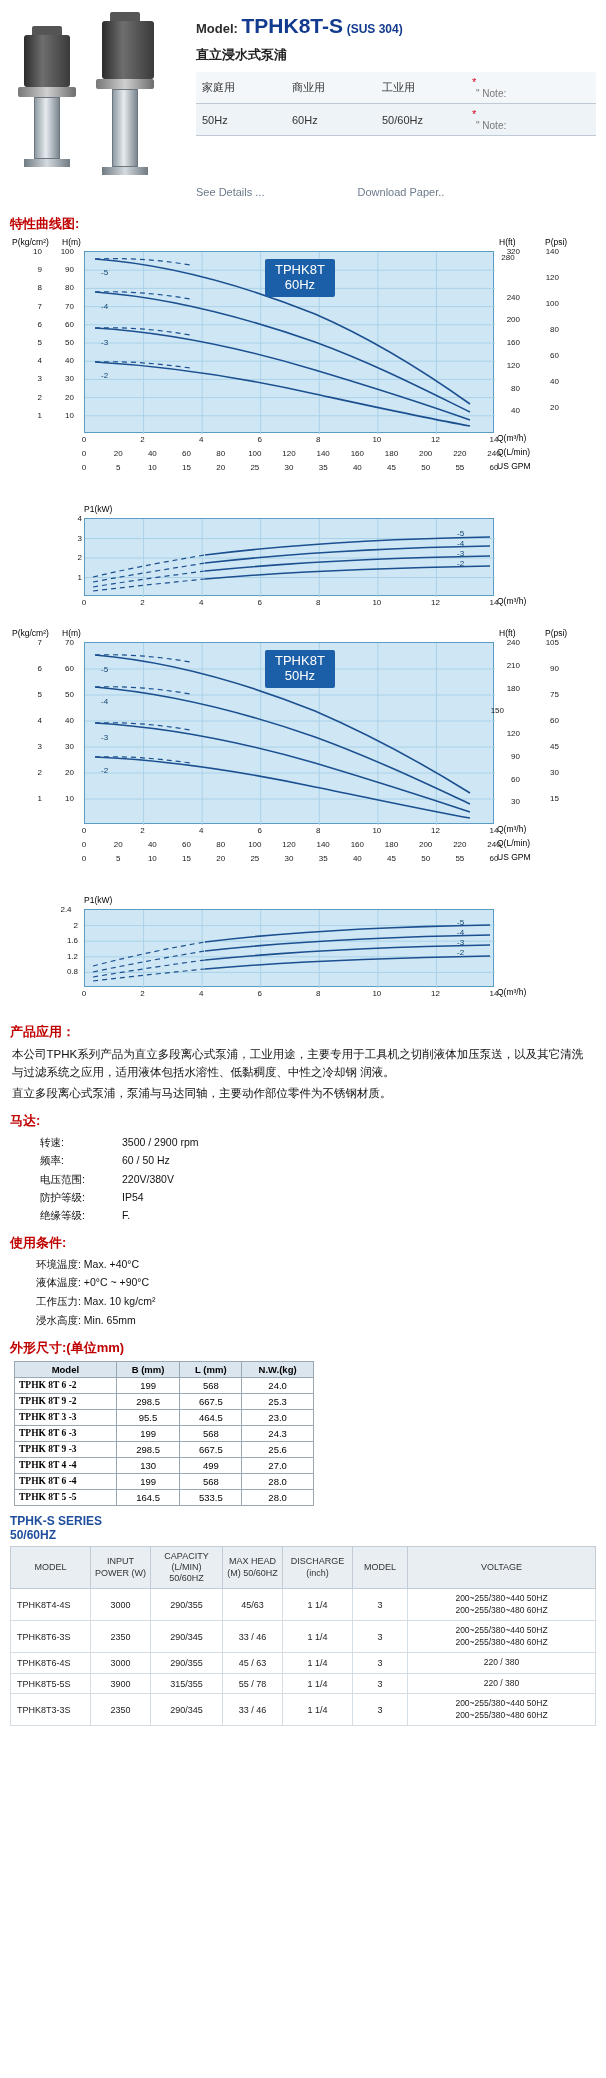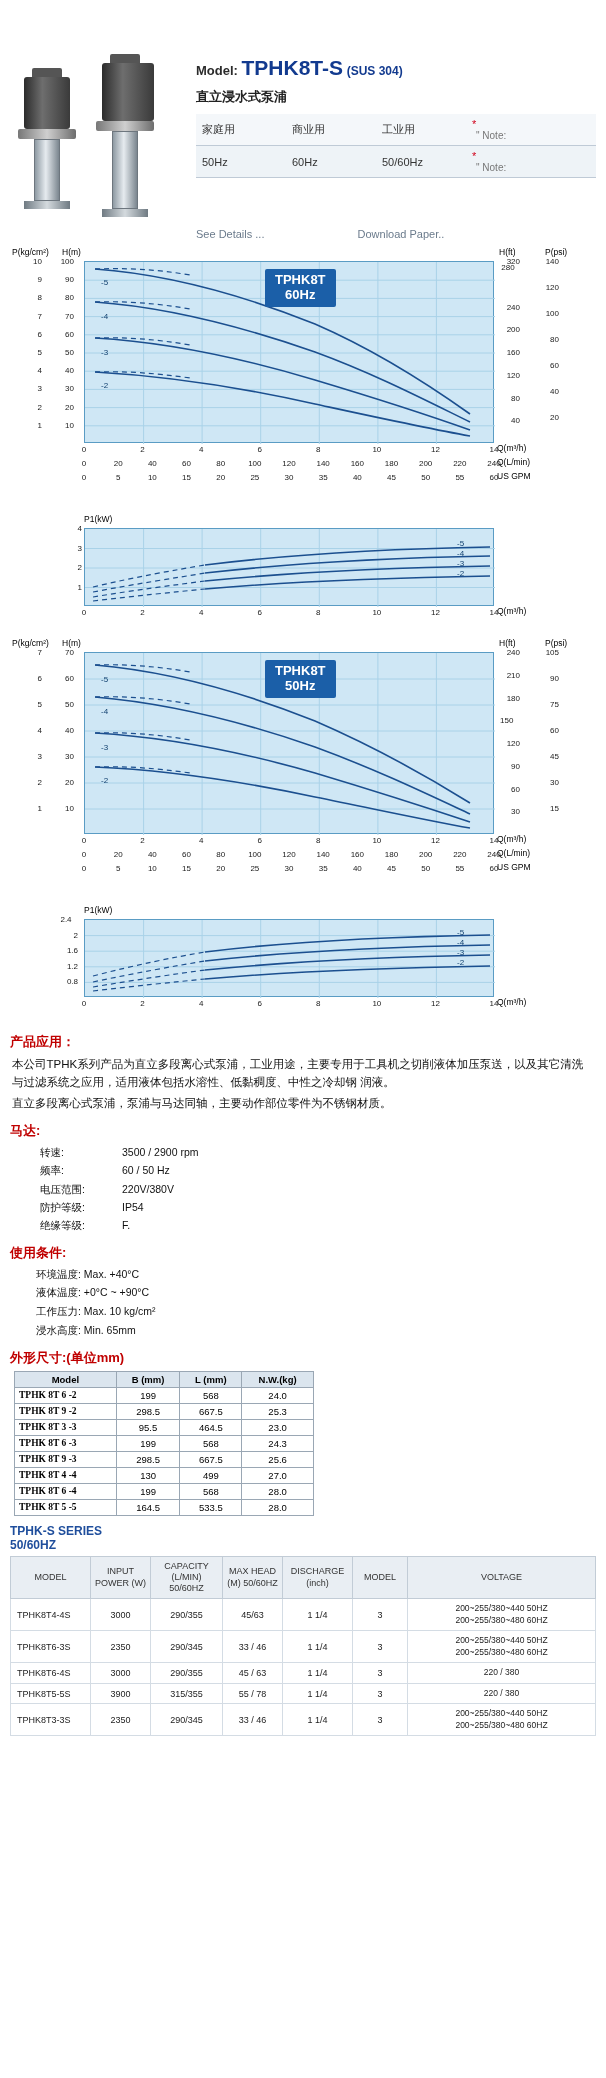--- a/index.html
+++ b/index.html
@@ -6,21 +6,21 @@
   body {
     margin: 0;
     width: 606px;
     background: #ffffff;
     font-family: "Liberation Sans", sans-serif;
     color: #000;
   }
   .page { position: relative; width: 606px; }
 
   
-  .header { position: relative; height: 205px; margin-top: 42px; }
+  .header { position: relative; height: 205px; }
   .pumps {
     position: absolute; left: 10px; top: 8px; width: 175px; height: 190px;
   }
   .pump { position: absolute; }
   .pump .motor {
     width: 46px; height: 52px; background: linear-gradient(90deg,#2b2b2b,#6e6e6e 40%,#3a3a3a);
     border-radius: 3px;
   }
   .pump .motor-top {
     width: 30px; height: 9px; background:#555; margin-left: 8px; border-radius:2px 2px 0 0;
@@ -81,21 +81,21 @@
   .chart-wrap { position: relative; margin: 0 0 6px 10px; width: 586px; }
   .chart-main { position: relative; height: 235px; }
   .chart-pow { position: relative; height: 118px; margin-top: 32px; }
   .plot {
     position: absolute; background: #cfe7f5; border: 1px solid #5a9cc4;
   }
   .ax-label { position: absolute; font-size: 8px; color: #1a1a1a; white-space: nowrap; }
   .ax-title { position: absolute; font-size: 8.5px; color:#000; white-space: nowrap; }
   .badge {
     position: absolute; background: #1b5fa8; color:#fff; text-align:center;
-    font-weight: bold; border-radius: 2px; padding: 4px 10px; line-height: 1.15;
+    font-weight: normal; border-radius: 2px; padding: 4px 10px; line-height: 1.15;
     font-size: 13px;
   }
   .curve { position:absolute; left:0; top:0; }
   .cl { position: absolute; font-size: 8px; color:#11406f; }
 
   
   .para { margin: 0 12px 2px 12px; font-size: 11.5px; line-height: 1.6; color:#111; }
   .spec { margin: 2px 0 2px 40px; font-size: 10.5px; color:#111; line-height:1.55; }
   .spec b { font-weight: normal; display:inline-block; width:82px; }
   .cond { margin: 2px 0 2px 36px; font-size: 10.5px; color:#111; line-height:1.6; }
@@ -181,20 +181,21 @@
       </tr>
     </tbody>
       </table>
 
     <div class="links">
       <span>See Details ...</span>
       <span class="l2">Download Paper..</span>
     </div>
   </div>
 
+  <div class="sec-title">特性曲线图:</div>
 
   <div class="chart-wrap">
     <div class="chart-main">
 
       <div class="ax-title" style="left:2px;  top:0px;">P(kg/cm²)</div>
       <div class="ax-title" style="left:52px; top:0px;">H(m)</div>
       <div class="ax-title" style="left:489px;top:0px;">H(ft)</div>
       <div class="ax-title" style="left:535px;top:0px;">P(psi)</div>
 
       <div class="plot" id="p1" style="left:74px; top:14px; width:410px; height:182px;">
@@ -445,21 +446,21 @@
           <div class="ax-label" style="left: 40px; top: 88px; width: 24px; text-align: right;">40</div>
           <div class="ax-label" style="left: 40px; top: 62px; width: 24px; text-align: right;">50</div>
           <div class="ax-label" style="left: 40px; top: 36px; width: 24px; text-align: right;">60</div>
           <div class="ax-label" style="left: 40px; top: 10px; width: 24px; text-align: right;">70</div>
         </div>
       <div id="y3ft">
           <div class="ax-label" style="left: 486px; top: 169.25px; width: 24px; text-align: right;">30</div>
           <div class="ax-label" style="left: 486px; top: 146.5px; width: 24px; text-align: right;">60</div>
           <div class="ax-label" style="left: 486px; top: 123.75px; width: 24px; text-align: right;">90</div>
           <div class="ax-label" style="left: 486px; top: 101px; width: 24px; text-align: right;">120</div>
-          <div class="ax-label" style="left: 490px; top: 78.25px; width: 24px; text-align: left;">150</div>
+          <div class="ax-label" style="left: 470px; top: 78.25px; width: 24px; text-align: right;">150</div>
           <div class="ax-label" style="left: 486px; top: 55.5px; width: 24px; text-align: right;">180</div>
           <div class="ax-label" style="left: 486px; top: 32.75px; width: 24px; text-align: right;">210</div>
           <div class="ax-label" style="left: 486px; top: 10px; width: 24px; text-align: right;">240</div>
         </div>
       <div id="y3psi">
           <div class="ax-label" style="left: 525px; top: 166px; width: 24px; text-align: right;">15</div>
           <div class="ax-label" style="left: 525px; top: 140px; width: 24px; text-align: right;">30</div>
           <div class="ax-label" style="left: 525px; top: 114px; width: 24px; text-align: right;">45</div>
           <div class="ax-label" style="left: 525px; top: 88px; width: 24px; text-align: right;">60</div>
           <div class="ax-label" style="left: 525px; top: 62px; width: 24px; text-align: right;">75</div>

